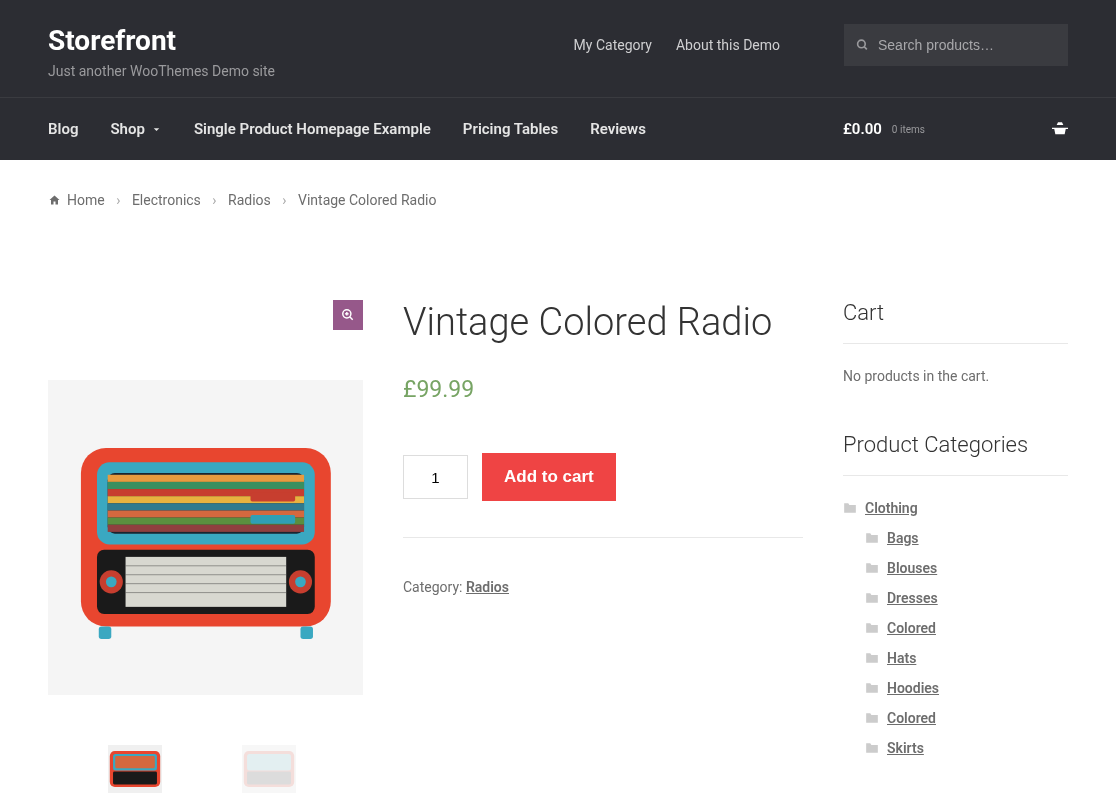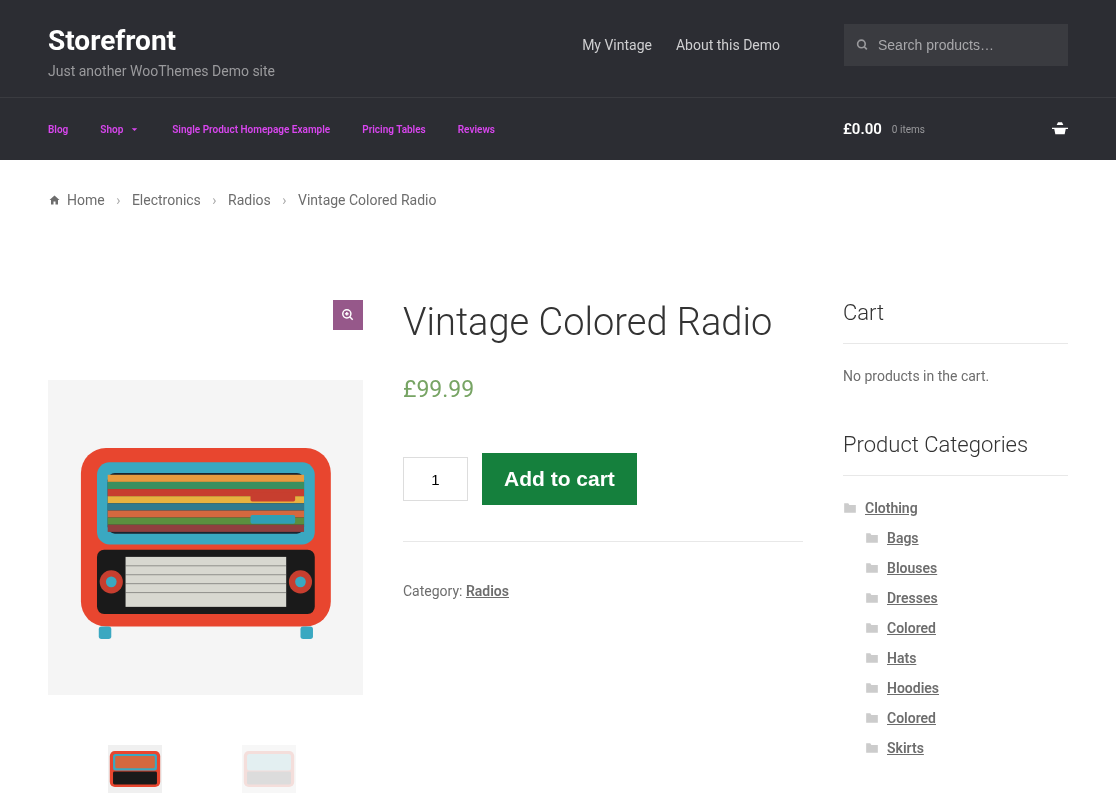--- a/index.html
+++ b/index.html
@@ -14,21 +14,21 @@
 .secondary-nav { display: flex; align-items: center; gap: 24px; flex: 1; justify-content: flex-end; }
 .secondary-nav a { color: #cfcfd1; text-decoration: none; font-size: 14px; }
 .search-box { position: relative; width: 224px; margin-left: 40px; }
 .search-box input { width: 100%; padding: 13px 14px 13px 34px; border: none; background: #3a3b40; color: #bdbdbf; font-size: 14px; outline: none; }
 .search-box input::placeholder { color: #a8a8ab; }
 .search-icon { position: absolute; left: 12px; top: 50%; transform: translateY(-50%); color: #9a9a9d; }
 
 .nav-bar { background: #2c2d33; border-top: 1px solid #3a3b40; }
 .nav-row { display: flex; align-items: center; justify-content: space-between; }
 .main-nav { display: flex; gap: 32px; }
-.main-nav a { color: #d946ef; text-decoration: none; font-size: 10px; font-weight: 600; padding: 22px 0; display: inline-flex; align-items: center; gap: 6px; }
+.main-nav a { color: #e5e5e5; text-decoration: none; font-size: 15px; font-weight: 600; padding: 22px 0; display: inline-flex; align-items: center; gap: 6px; }
 .cart-link { color: #fff; font-size: 15px; display: flex; align-items: center; gap: 8px; padding: 22px 0; }
 .cart-link .price { font-weight: 600; }
 .cart-link .items { color: #9a9a9d; font-size: 10px; }
 .cart-link .basket { margin-left: auto; color: #fff; }
 
 .breadcrumb { background: #fff; font-size: 14px; color: #6d6d6d; padding: 32px 0; }
 .breadcrumb a { color: #6d6d6d; text-decoration: none; }
 .breadcrumb .sep { margin: 0 8px; color: #aaa; }
 
 .main-content { padding: 60px 0 40px; }
@@ -40,21 +40,21 @@
 .thumbs { display: flex; gap: 80px; margin-top: 50px; padding-left: 60px; }
 .thumb { width: 54px; height: 48px; background: #f0f0f0; cursor: pointer; }
 
 .radio-svg { width: 85%; height: 70%; }
 
 .product-info { flex: 1; }
 .product-title { font-size: 38px; font-weight: 300; color: #333; margin-bottom: 32px; }
 .product-price { font-size: 23px; color: #77a464; font-weight: 400; margin-bottom: 50px; }
 .cart-form { display: flex; gap: 14px; align-items: center; margin-bottom: 36px; padding-bottom: 36px; border-bottom: 1px solid #e8e8e8; width: 400px; }
 .qty-input { width: 65px; height: 44px; border: 1px solid #ddd; text-align: center; font-size: 15px; }
-.add-btn { background: #15803d; color: #fff; border: none; padding: 14px 22px; font-size: 21px; font-weight: 600; cursor: pointer; }
+.add-btn { background: #ef4444; color: #fff; border: none; padding: 14px 22px; font-size: 17px; font-weight: 600; cursor: pointer; }
 .meta { font-size: 14px; color: #6d6d6d; line-height: 1.9; }
 .meta a { color: #6d6d6d; font-weight: 600; }
 
 .sidebar { width: 225px; }
 .widget { margin-bottom: 48px; }
 .widget-title { font-size: 22px; font-weight: 300; color: #333; padding-bottom: 18px; border-bottom: 1px solid #e8e8e8; margin-bottom: 24px; }
 .widget-text { font-size: 14px; color: #6d6d6d; }
 .cat-list { list-style: none; }
 .cat-item { display: flex; align-items: center; gap: 8px; margin-bottom: 14px; }
 .cat-item.sub { margin-left: 22px; }
@@ -66,21 +66,21 @@
 </head>
 <body>
 
 <div class="header-top">
   <div class="container header-row">
     <div class="brand">
       <div class="brand-title">Storefront</div>
       <div class="brand-tagline">Just another WooThemes Demo site</div>
     </div>
     <div class="secondary-nav">
-      <a href="#">My Vintage</a>
+      <a href="#">My Category</a>
       <a href="#">About this Demo</a>
       <div class="search-box">
         <span class="search-icon">
           <svg width="13" height="13" viewBox="0 0 24 24" fill="none" stroke="currentColor" stroke-width="3">
               <circle cx="10" cy="10" r="7"></circle>
               <line x1="20" y1="20" x2="15" y2="15"></line>
             </svg>
         </span>
         <input type="text" placeholder="Search products…" style="">
       </div>

